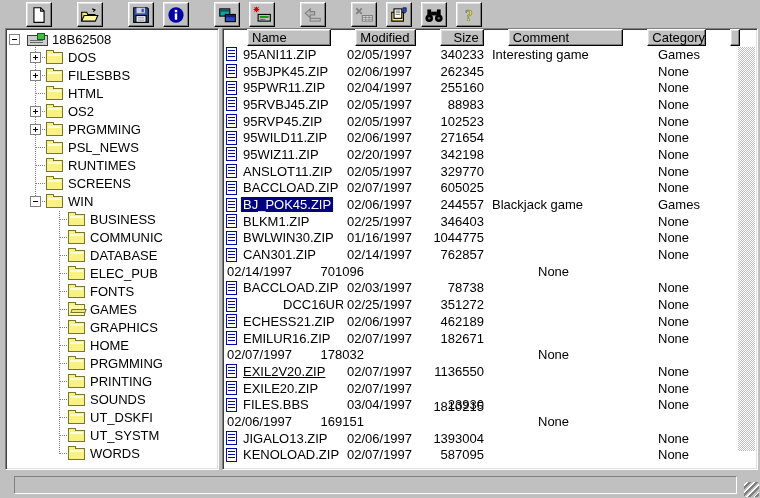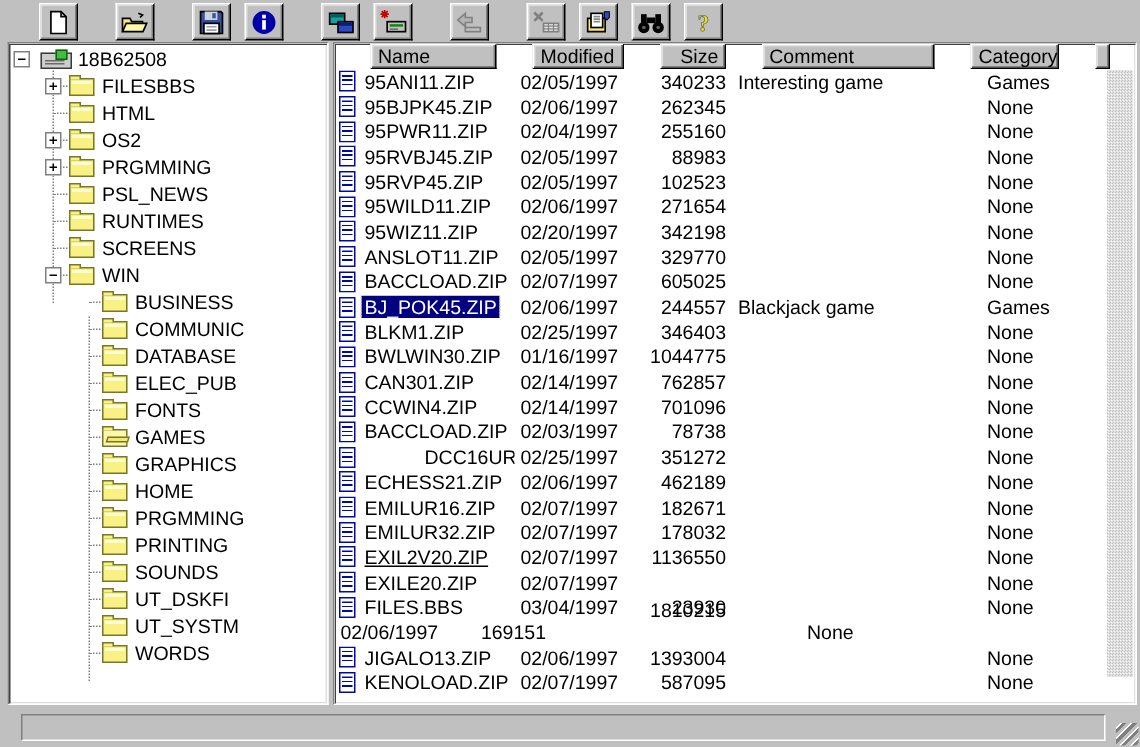--- a/index.html
+++ b/index.html
@@ -188,20 +188,26 @@
     <div id="rail2" class="rail"></div>
   <div class="tree-row lv0">
         <span class="expander"></span>
         <span class="drive-icon"></span>
         <span class="tree-label">18B62508</span>
       </div>
       <div class="tree-row lv1">
         <span class="stub"></span>
         <span class="expander plus"></span>
         <span class="folder-icon"></span>
+        <span class="tree-label">DOS</span>
+      </div>
+      <div class="tree-row lv1">
+        <span class="stub"></span>
+        <span class="expander plus"></span>
+        <span class="folder-icon"></span>
         <span class="tree-label">FILESBBS</span>
       </div>
       <div class="tree-row lv1">
         <span class="stub"></span>
         <span class="folder-icon"></span>
         <span class="tree-label">HTML</span>
       </div>
       <div class="tree-row lv1">
         <span class="stub"></span>
         <span class="expander plus"></span>
@@ -445,24 +451,20 @@
           <div class="cell name-cell" style="width: 120px;">
             <span class="doc-icon"></span>
             <span class="name-text">CAN301.ZIP</span>
           </div>
           <div class="cell" style="width: 85px;">02/14/1997</div>
           <div class="cell right" style="width: 60px;">762857</div>
           <div class="cell" style="width: 166px;"></div>
           <div class="cell" style="width: 82px;">None</div>
         </div>
         <div class="lrow">
-          <div class="cell name-cell" style="width: 120px;">
-            <span class="doc-icon"></span>
-            <span class="name-text">CCWIN4.ZIP</span>
-          </div>
           <div class="cell" style="width: 85px;">02/14/1997</div>
           <div class="cell right" style="width: 60px;">701096</div>
           <div class="cell" style="width: 166px;"></div>
           <div class="cell" style="width: 82px;">None</div>
         </div>
         <div class="lrow">
           <div class="cell name-cell" style="width: 120px;">
             <span class="doc-icon"></span>
             <span class="name-text">BACCLOAD.ZIP</span>
           </div>
@@ -495,24 +497,20 @@
           <div class="cell name-cell" style="width: 120px;">
             <span class="doc-icon"></span>
             <span class="name-text">EMILUR16.ZIP</span>
           </div>
           <div class="cell" style="width: 85px;">02/07/1997</div>
           <div class="cell right" style="width: 60px;">182671</div>
           <div class="cell" style="width: 166px;"></div>
           <div class="cell" style="width: 82px;">None</div>
         </div>
         <div class="lrow">
-          <div class="cell name-cell" style="width: 120px;">
-            <span class="doc-icon"></span>
-            <span class="name-text">EMILUR32.ZIP</span>
-          </div>
           <div class="cell" style="width: 85px;">02/07/1997</div>
           <div class="cell right" style="width: 60px;">178032</div>
           <div class="cell" style="width: 166px;"></div>
           <div class="cell" style="width: 82px;">None</div>
         </div>
         <div class="lrow">
           <div class="cell name-cell" style="width: 120px; text-decoration: underline;">
             <span class="doc-icon"></span>
             <span class="name-text">EXIL2V20.ZIP</span>
           </div>

